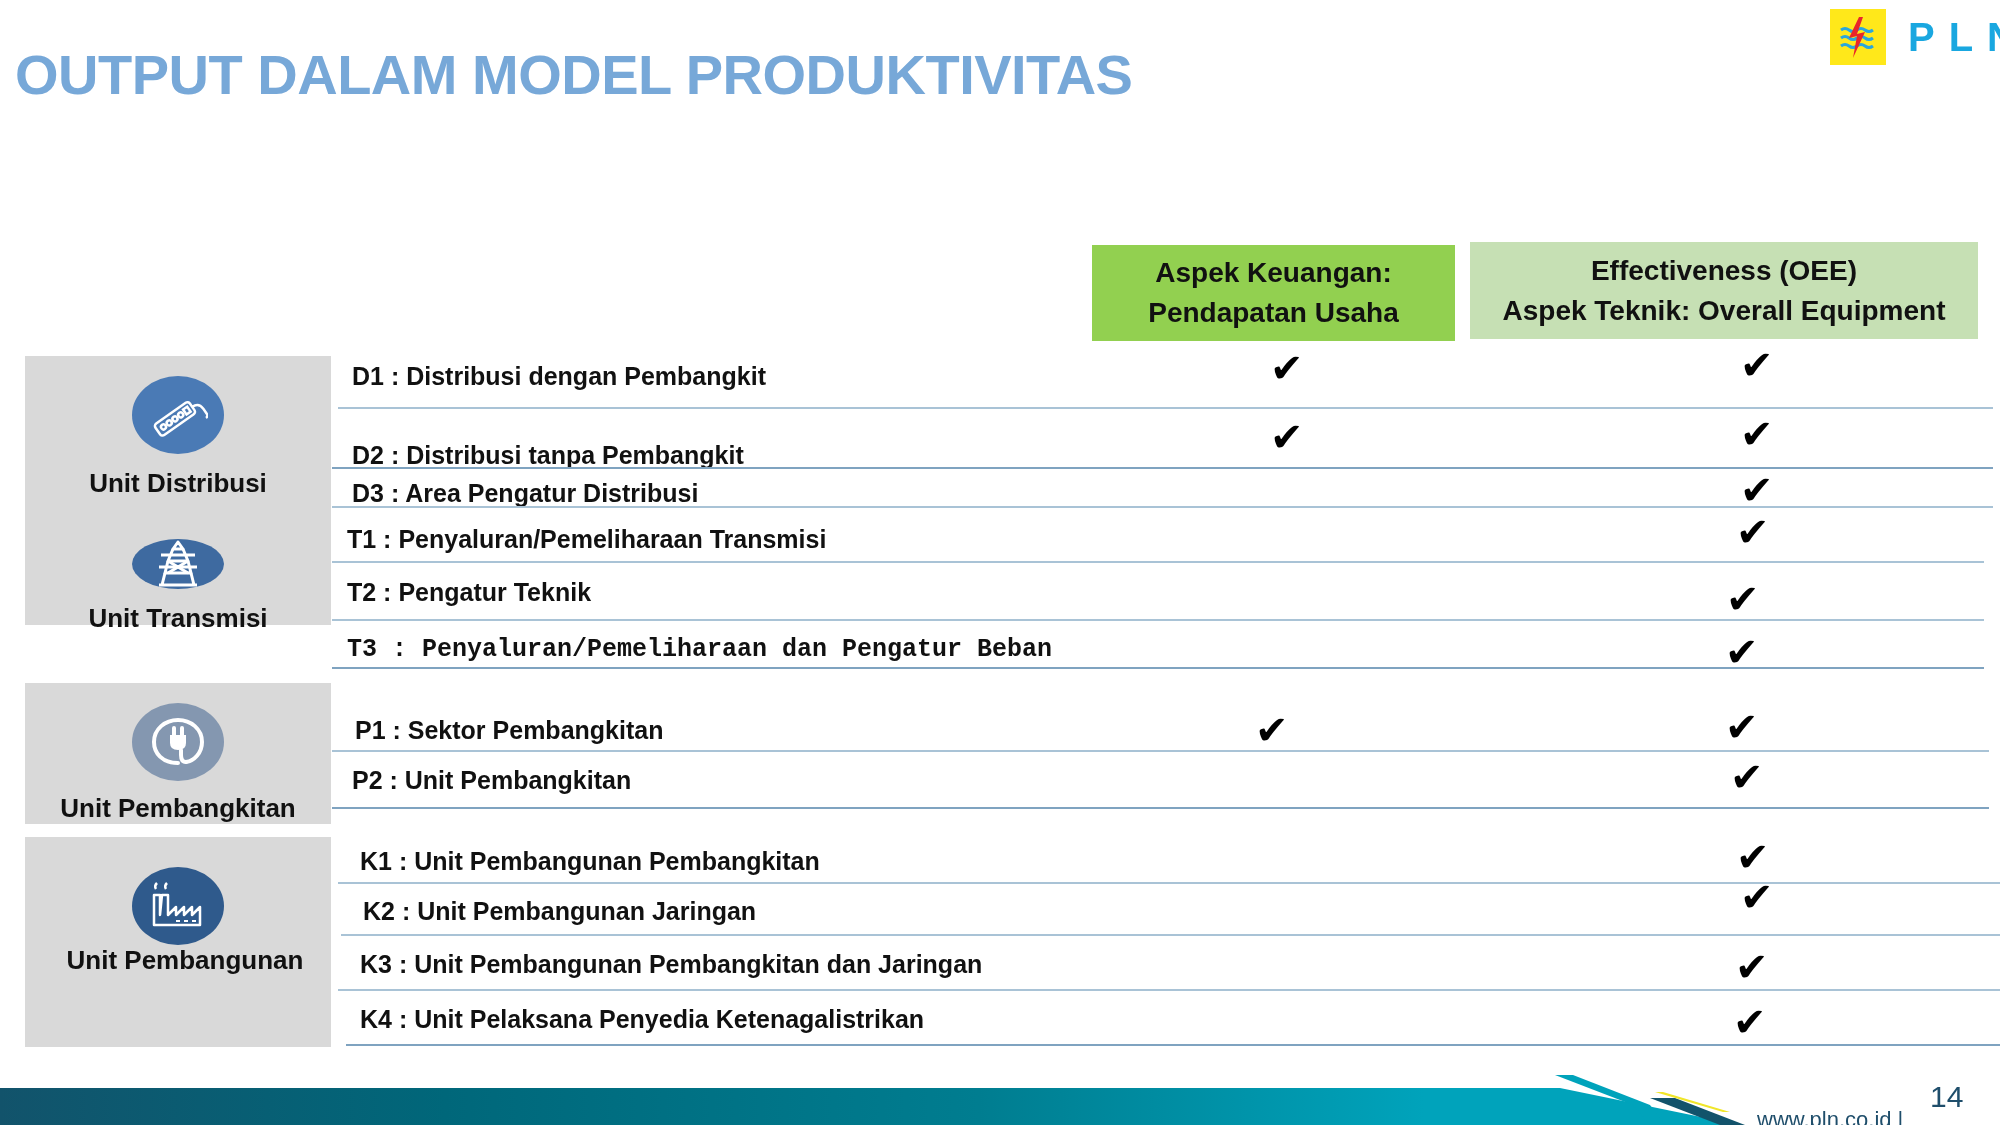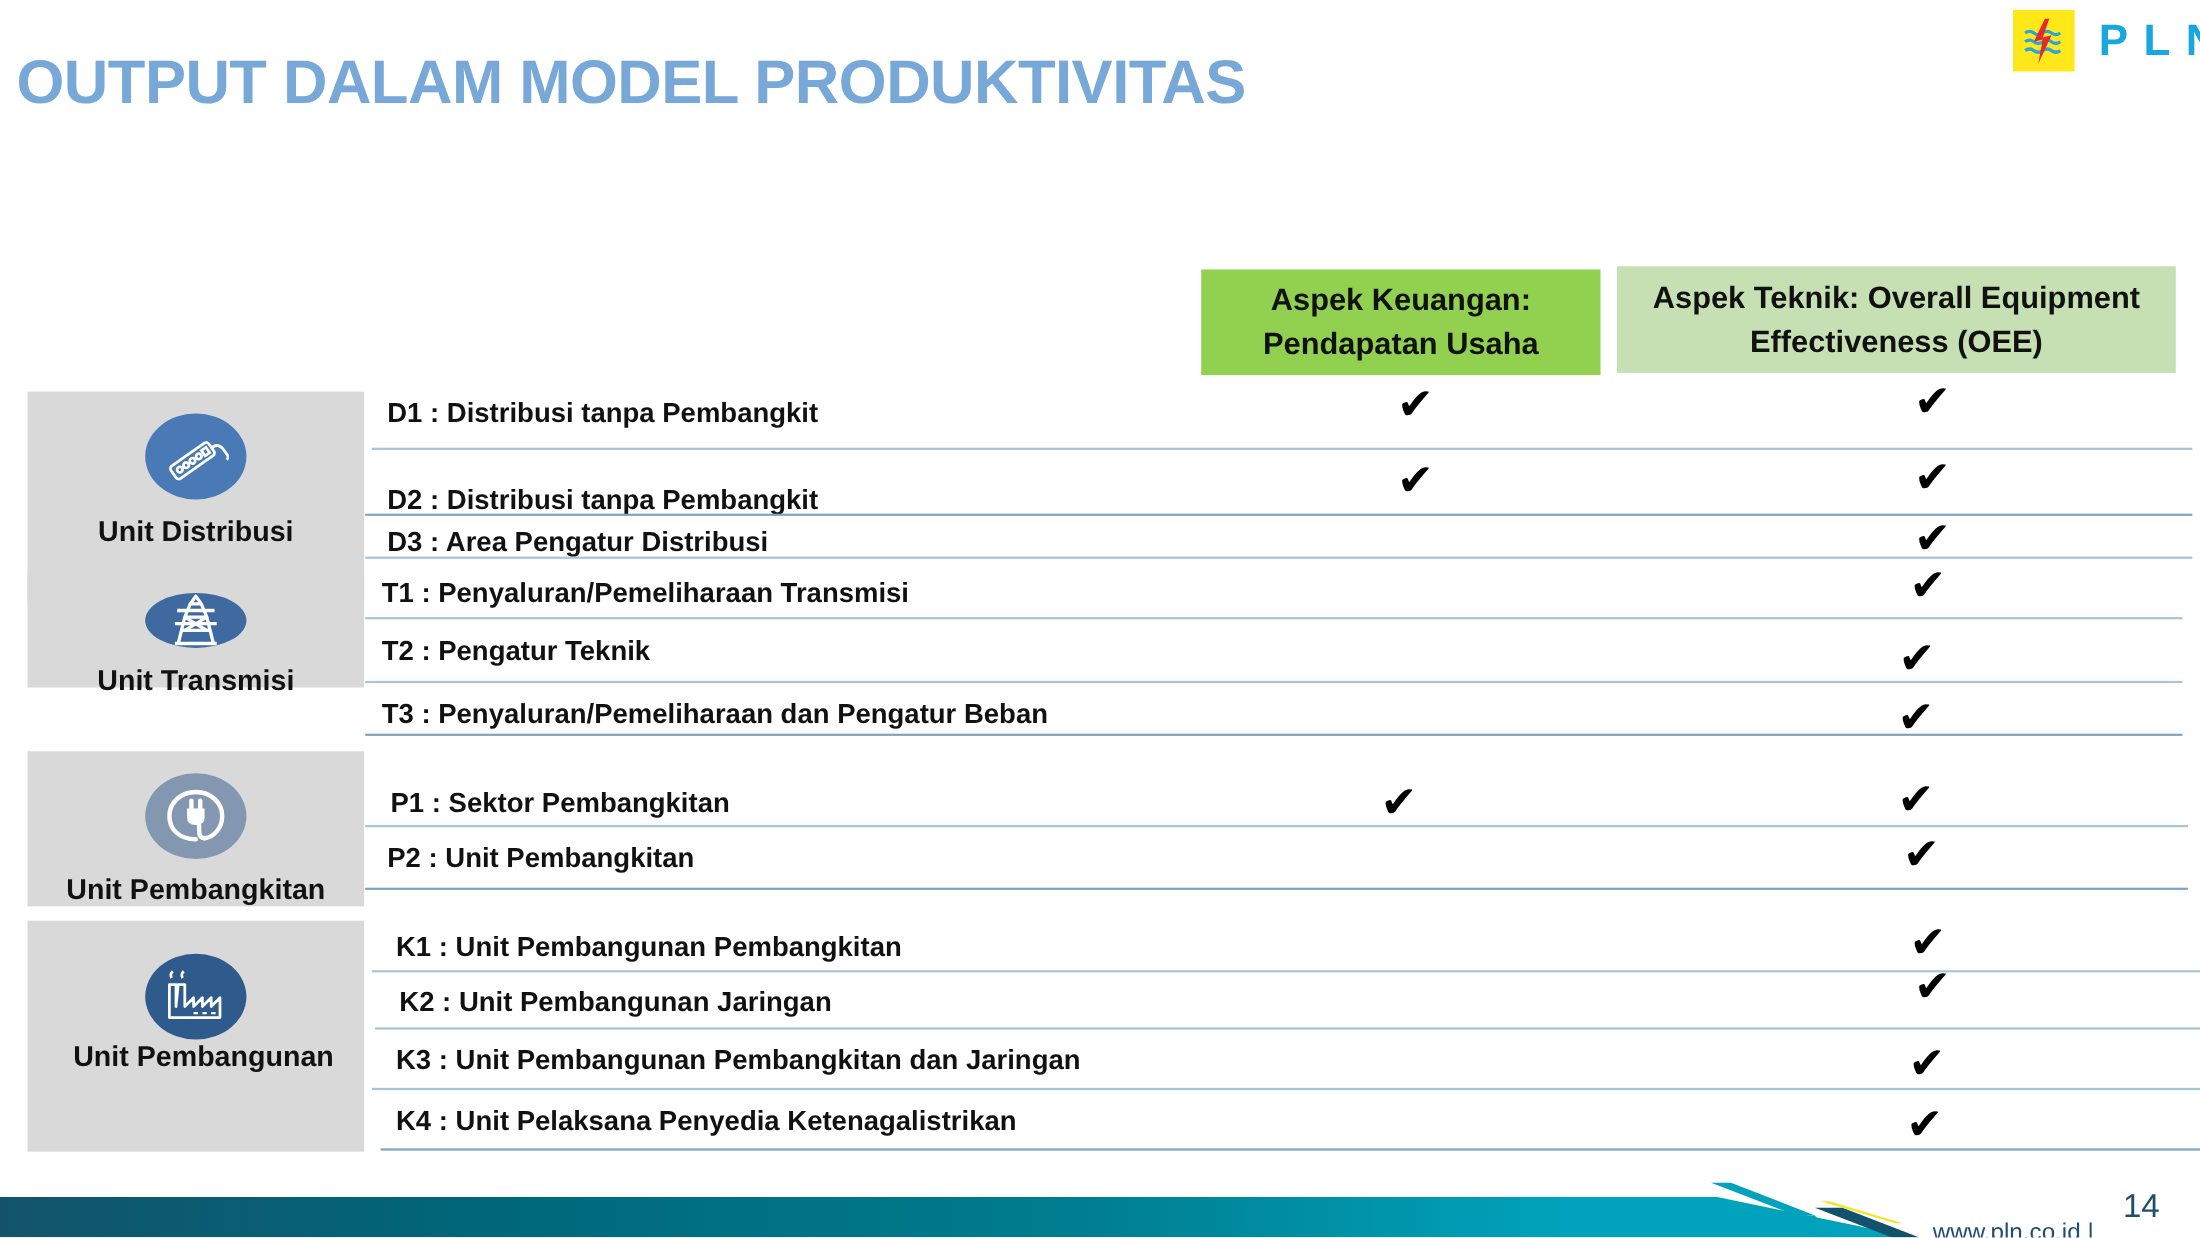--- a/index.html
+++ b/index.html
@@ -70,43 +70,43 @@
 </div>
 
 <div class="hdr hdr-fin">
   <div>
     <div>Aspek Keuangan:</div>
     <div>Pendapatan Usaha</div>
   </div>
 </div>
 <div class="hdr hdr-tech">
   <div>
+    <div>Effectiveness (OEE)</div>
     <div>Aspek Teknik: Overall Equipment</div>
-    <div>Effectiveness (OEE)</div>
   </div>
 </div>
 
 <div class="unit-block" style="top:356px;height:192px;">
   <div class="unit-icon" style="width:92px;height:78px;margin-top:20px;background:#4a7ab5;">
     <svg width="60" height="50" viewBox="0 0 60 50">
       <g transform="rotate(-35 30 28)" fill="none" stroke="#fff" stroke-width="2.5">
         <rect x="6" y="20" width="42" height="14" rx="3"></rect>
         <circle cx="13" cy="27" r="2.5"></circle>
           <circle cx="20" cy="27" r="2.5"></circle>
           <circle cx="27" cy="27" r="2.5"></circle>
           <circle cx="34" cy="27" r="2.5"></circle>
         <rect x="39" y="24" width="5" height="6"></rect>
         <path d="M48 27 q8 0 8 8 v6 q0 3 -3 3"></path>
       </g>
     </svg>
   </div>
   <div class="unit-label" style="margin-top:14px;">Unit Distribusi</div>
 </div>
 
-<div class="row-label" style="left:352px;top:362px;">D1 : Distribusi tanpa Pembangkit</div>
+<div class="row-label" style="left:352px;top:362px;">D1 : Distribusi dengan Pembangkit</div>
 <div class="sep" style="left:338px;top:407px;width:1655px;"></div>
 <div class="row-label" style="left:352px;top:441px;">D2 : Distribusi tanpa Pembangkit</div>
 <div class="sep dark" style="left:332px;top:467px;width:1661px;"></div>
 <div class="row-label" style="left:352px;top:479px;">D3 : Area Pengatur Distribusi</div>
 <div class="sep" style="left:332px;top:506px;width:1661px;"></div>
 
 <div class="check" style="left:1270px;top:348px;">✔</div>
 <div class="check" style="left:1740px;top:345px;">✔</div>
 <div class="check" style="left:1270px;top:417px;">✔</div>
 <div class="check" style="left:1740px;top:414px;">✔</div>
@@ -121,21 +121,21 @@
       <path d="M10 34 L7 46 M36 34 L39 46 M4 46 H42 M13 22 L33 34 M33 22 L13 34"></path>
     </svg>
   </div>
   <div class="unit-label" style="margin-top:14px;">Unit Transmisi</div>
 </div>
 
 <div class="row-label" style="left:347px;top:525px;">T1 : Penyaluran/Pemeliharaan Transmisi</div>
 <div class="sep" style="left:332px;top:561px;width:1652px;"></div>
 <div class="row-label" style="left:347px;top:578px;">T2 : Pengatur Teknik</div>
 <div class="sep" style="left:332px;top:619px;width:1652px;"></div>
-<div class="row-label" style="left:347px;top:635px;">T3 : Penyaluran/Pemeliharaan dan Pengatur Beban</div>
+<div class="row-label" style="left:347px;top:635px;font-family:Liberation Mono, monospace;">T3 : Penyaluran/Pemeliharaan dan Pengatur Beban</div>
 <div class="sep dark" style="left:332px;top:667px;width:1652px;"></div>
 
 <div class="check" style="left:1736px;top:512px;">✔</div>
 <div class="check" style="left:1726px;top:579px;">✔</div>
 <div class="check" style="left:1725px;top:632px;">✔</div>
 
 <div class="unit-block" style="top:683px;height:141px;">
   <div class="unit-icon" style="width:92px;height:78px;margin-top:20px;background:#8497b0;">
     <svg width="60" height="54" viewBox="0 0 60 54" fill="none" stroke="#fff" stroke-width="4" stroke-linecap="round">
       <path d="M30 48 C14 48 6 38 6 27 C6 14 17 5 30 5 C43 5 54 14 54 27 C54 38 46 46 38 47"></path>

